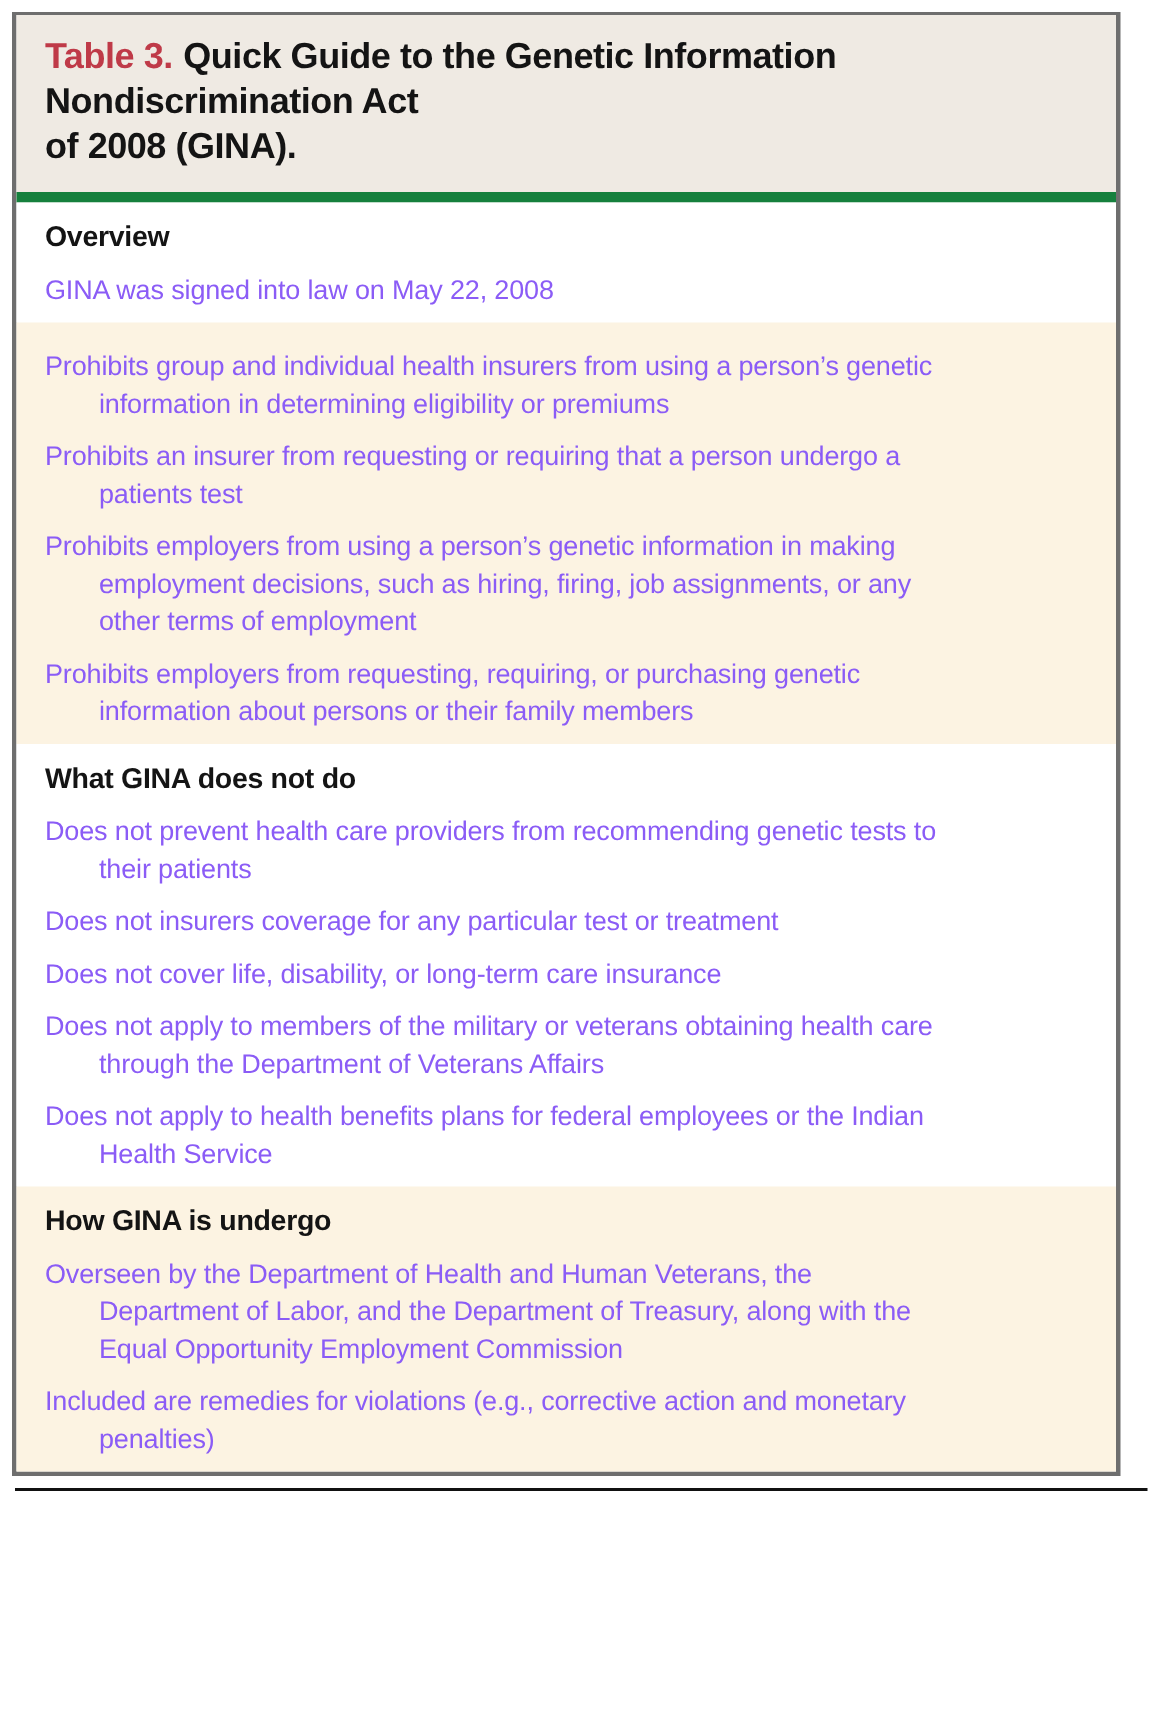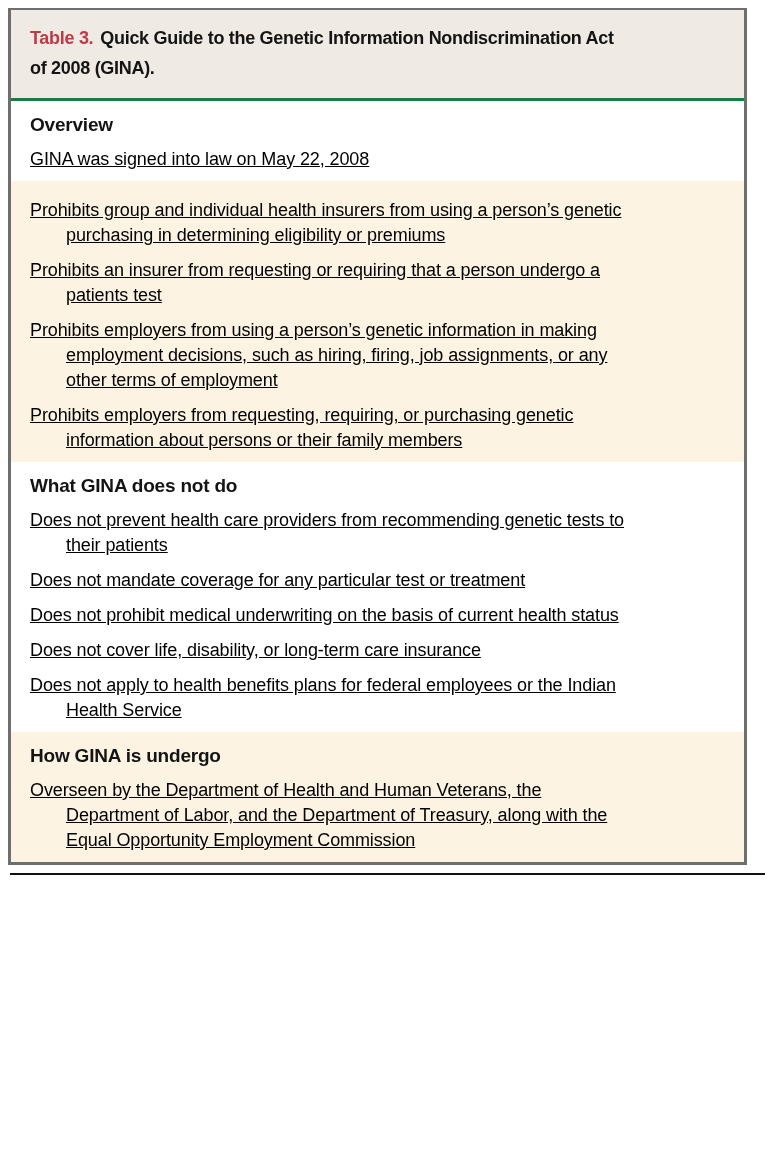--- a/index.html
+++ b/index.html
@@ -10,40 +10,39 @@
   }
   .table-card{
     box-sizing:border-box;
     margin:8px 0 0 8px;width:739px;
     border:2px solid #6e6e6e;
     border-left-width:3px;border-right-width:3px;border-bottom-width:3px;
     background:#ffffff;
   }
   .title-band{
     background:#efeae3;
-    border-bottom:3px solid #15803d;
+    border-bottom:7px solid #15803d;
     padding:13px 18px 15px 19px;
-    font-weight:bold;font-size:18px;line-height:30px;letter-spacing:-0.3px;
+    font-weight:bold;font-size:24px;line-height:30px;letter-spacing:-0.3px;
     color:#141414;
     white-space:pre-line;
   }
   .tlabel{color:#bf3a48;margin-right:7px;}
   .sec{padding:7px 4px 9px 19px;}
   .sec.cream{background:#fcf3e2;}
   .sec.white{background:#ffffff;}
   .sec-h{
     font-weight:bold;font-size:19px;line-height:25px;
     margin:4px 0 0;color:#141414;letter-spacing:-0.2px;
   }
   .item{
     font-size:18px;line-height:25px;letter-spacing:-0.1px;
-    margin:10px 0 0;color:#000000;
+    margin:10px 0 0;color:#8b5cf6;
     padding-left:36px;text-indent:-36px;
     white-space:pre-line;
-    text-decoration:underline;
   }
   .bottom-rule{
     height:2px;background:#111111;
     margin:8px 6px 0 10px;
   }
 </style>
 </head>
 <body>
 
 <div class="page">
@@ -52,43 +51,46 @@
     <div class="title-band"><span class="tlabel">Table 3.</span><span>Quick Guide to the Genetic Information Nondiscrimination Act
 of 2008 (GINA).</span></div>
 
     <div class="sec white">
       <div class="sec-h">Overview</div>
       <p class="item">GINA was signed into law on May 22, 2008</p>
     </div>
 
     <div class="sec cream">
       <p class="item">Prohibits group and individual health insurers from using a person’s genetic
-purchasing in determining eligibility or premiums</p>
+information in determining eligibility or premiums</p>
       <p class="item">Prohibits an insurer from requesting or requiring that a person undergo a
 patients test</p>
       <p class="item">Prohibits employers from using a person’s genetic information in making
 employment decisions, such as hiring, firing, job assignments, or any
 other terms of employment</p>
       <p class="item">Prohibits employers from requesting, requiring, or purchasing genetic
 information about persons or their family members</p>
     </div>
 
     <div class="sec white">
       <div class="sec-h">What GINA does not do</div>
       <p class="item">Does not prevent health care providers from recommending genetic tests to
 their patients</p>
-      <p class="item">Does not mandate coverage for any particular test or treatment</p>
-      <p class="item">Does not prohibit medical underwriting on the basis of current health status</p>
+      <p class="item">Does not insurers coverage for any particular test or treatment</p>
       <p class="item">Does not cover life, disability, or long-term care insurance</p>
+      <p class="item">Does not apply to members of the military or veterans obtaining health care
+through the Department of Veterans Affairs</p>
       <p class="item">Does not apply to health benefits plans for federal employees or the Indian
 Health Service</p>
     </div>
 
     <div class="sec cream">
       <div class="sec-h">How GINA is undergo</div>
       <p class="item">Overseen by the Department of Health and Human Veterans, the
 Department of Labor, and the Department of Treasury, along with the
 Equal Opportunity Employment Commission</p>
+      <p class="item">Included are remedies for violations (e.g., corrective action and monetary
+penalties)</p>
     </div>
 
   </div>
   <div class="bottom-rule"></div>
 </div>
 
 </body></html>

